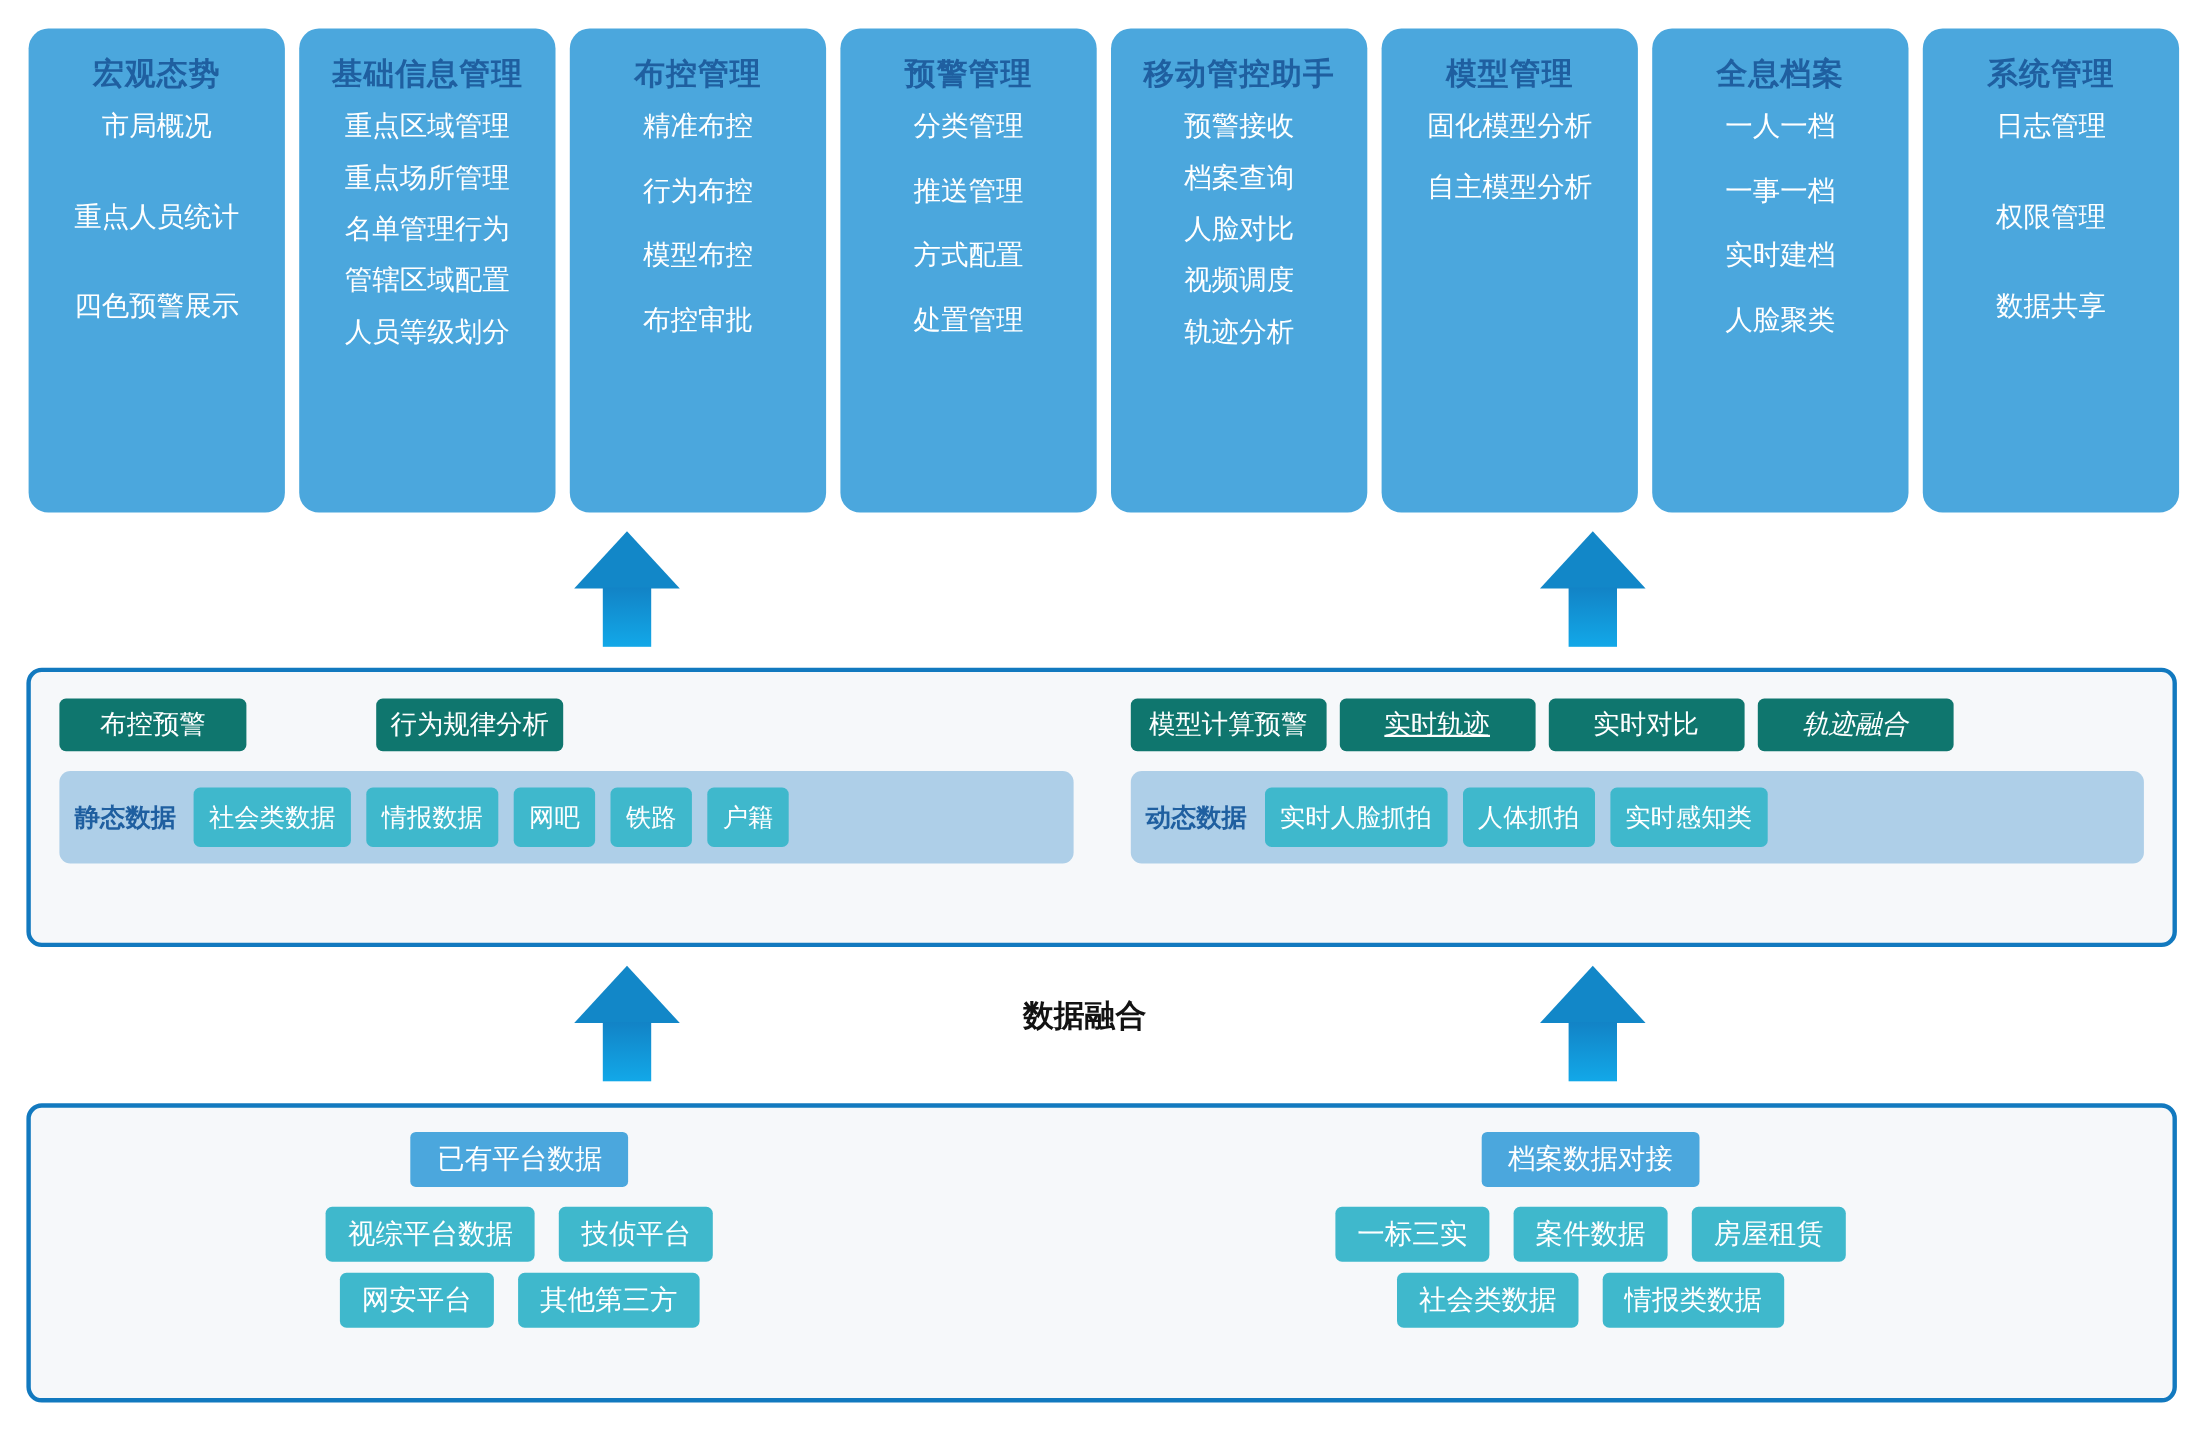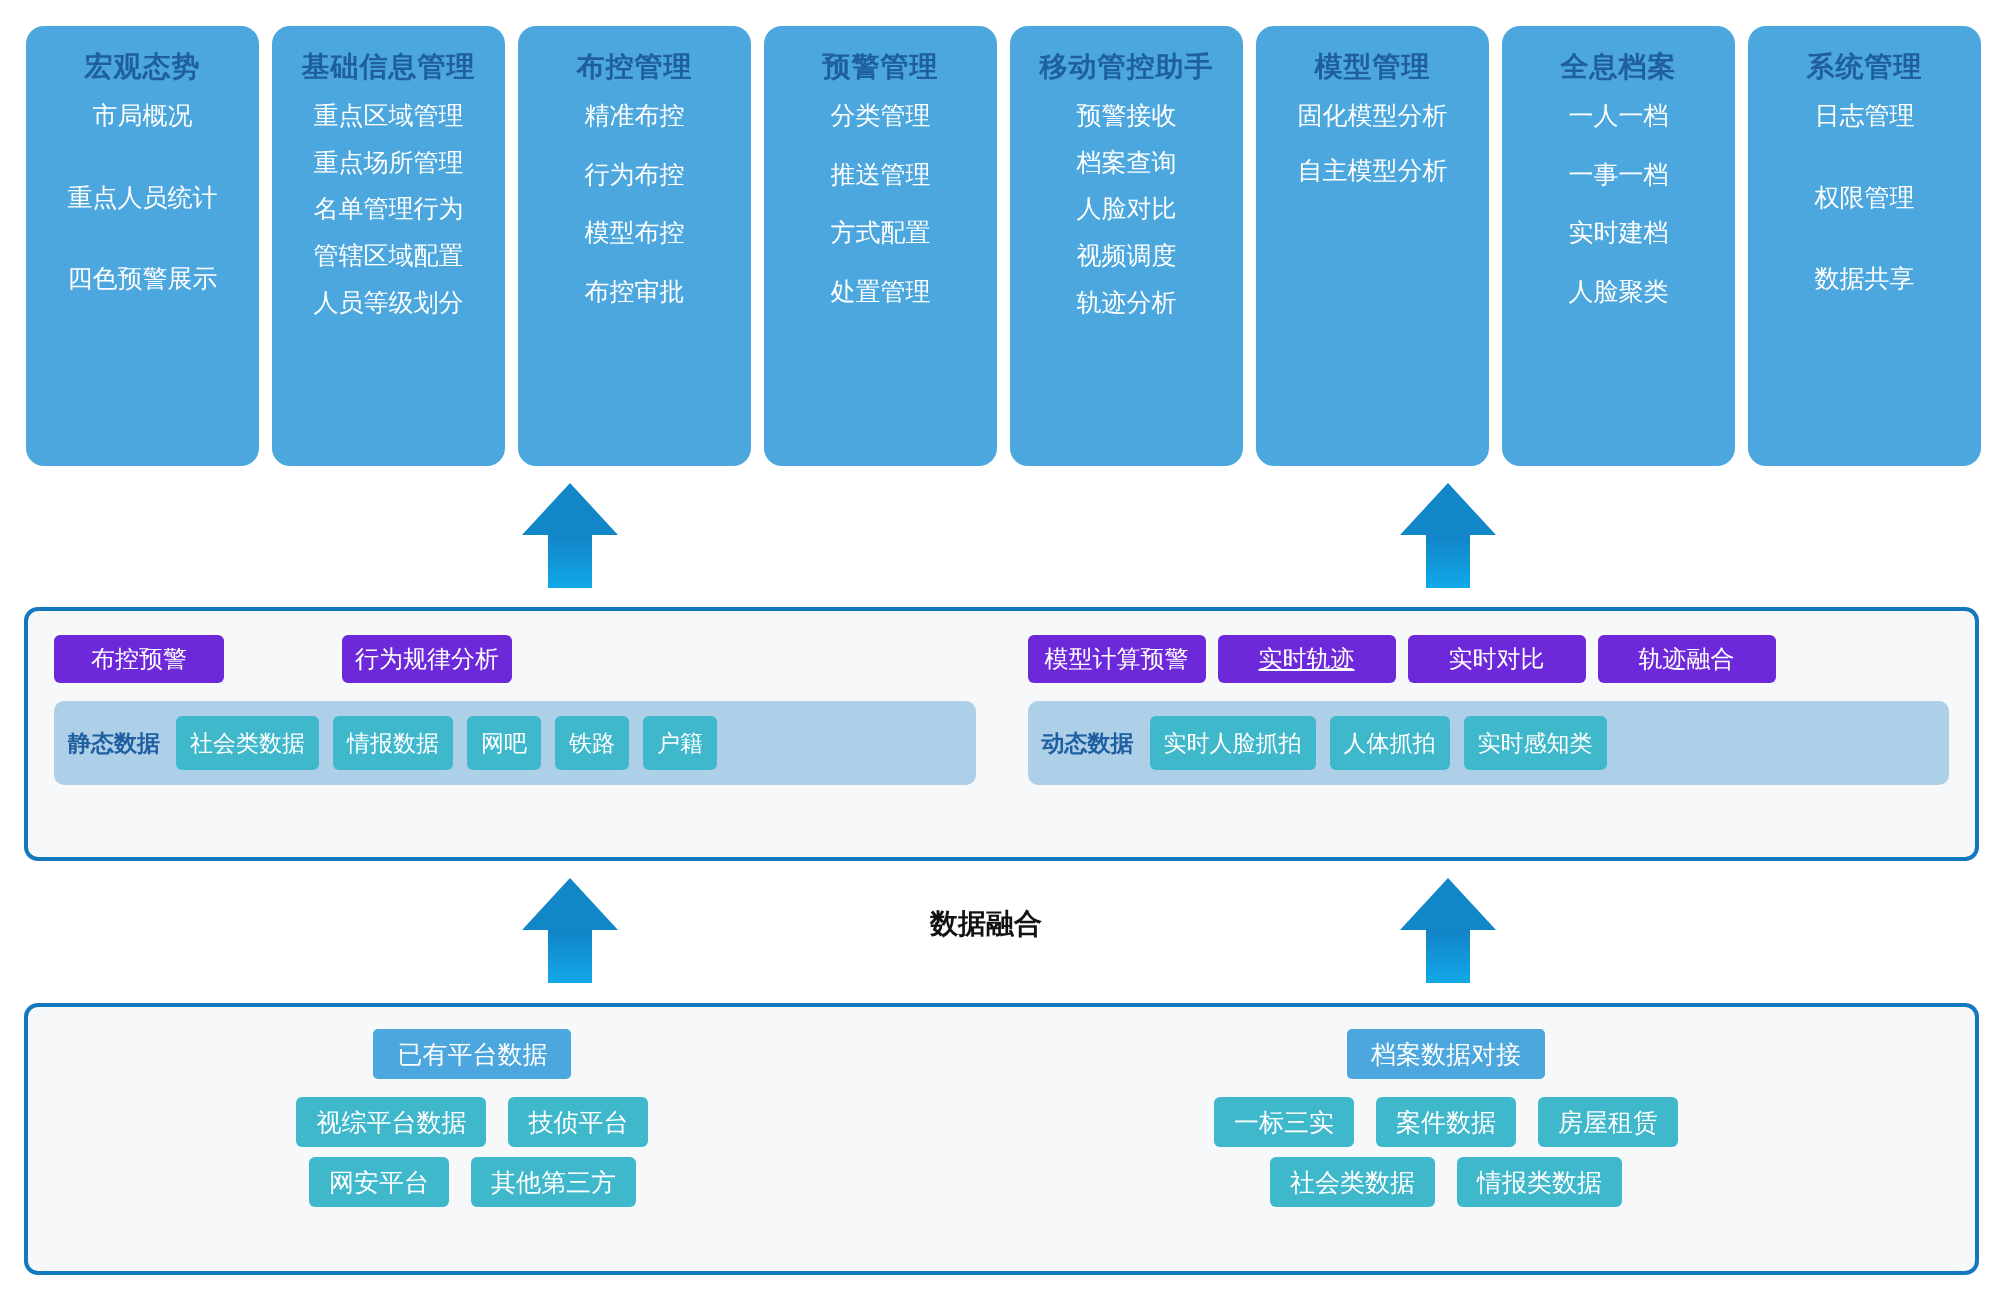--- a/index.html
+++ b/index.html
@@ -114,21 +114,21 @@
   }
   .mid-left  { width: 50%; }
   .mid-right { width: 50%; }
 
   .pill-row {
     display: flex;
     align-items: flex-start;
     height: 48px;
   }
   .pill {
-    background: #6d28d9;
+    background: #0f766e;
     border-radius: 6px;
     color: #ffffff;
     font-size: 24px;
     height: 48px;
     line-height: 48px;
     text-align: center;
     white-space: nowrap;
     box-sizing: border-box;
   }
 
@@ -346,21 +346,21 @@
             <div class="chip">铁路</div>
             <div class="chip">户籍</div>
           </div>
       </div>
     </div>
     <div class="mid-half mid-right">
       <div class="pill-row" id="right-pills">
           <div class="pill" style="width: 178px; margin-left: 0px;">模型计算预警</div>
           <div class="pill" style="width: 178px; margin-left: 12px; text-decoration: underline;">实时轨迹</div>
           <div class="pill" style="width: 178px; margin-left: 12px;">实时对比</div>
-          <div class="pill" style="width: 178px; margin-left: 12px;">轨迹融合</div>
+          <div class="pill" style="width: 178px; margin-left: 12px; font-style: italic;">轨迹融合</div>
         </div>
       <div class="data-band">
         <span class="band-label">动态数据</span>
         <div id="right-chips" style="display:flex;align-items:center;">
             <div class="chip">实时人脸抓拍</div>
             <div class="chip">人体抓拍</div>
             <div class="chip">实时感知类</div>
           </div>
       </div>
     </div>

